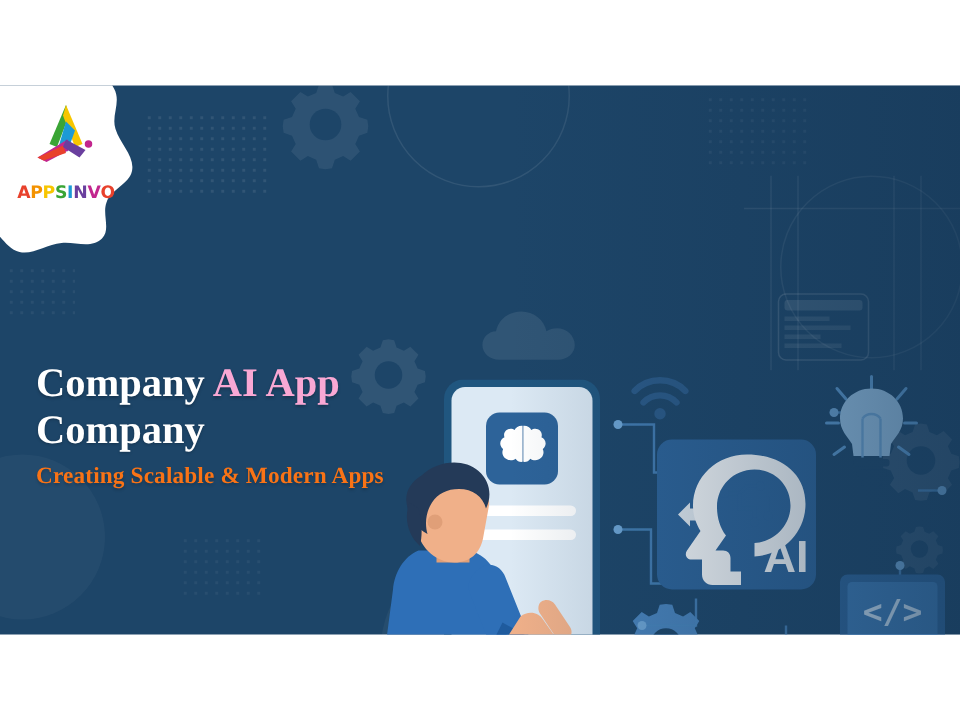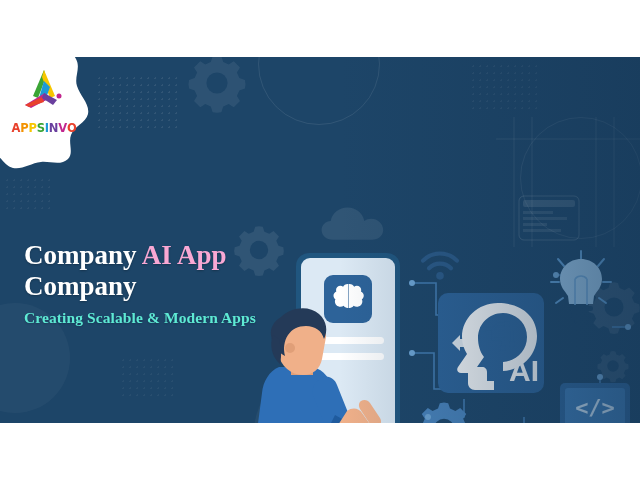--- a/index.html
+++ b/index.html
@@ -107,21 +107,21 @@
     letter-spacing: 0px;
     text-shadow: 0 1px 2px rgba(0,0,0,0.25);
   }
   .accent { color: #f9a8d4; text-align: center; }
   #subline {
     margin-top: 6px;
     font-family: "Liberation Serif", serif;
     font-weight: 700;
     font-size: 15.5px;
     line-height: 20px;
-    color: #5eead4;
+    color: #f97316;
     letter-spacing: 0.1px;
     text-shadow: 0 1px 2px rgba(0,0,0,0.2);
   }
 
   
   #phone {
     position: absolute;
     left: 296px;
     top: 196px;
     width: 104px;

